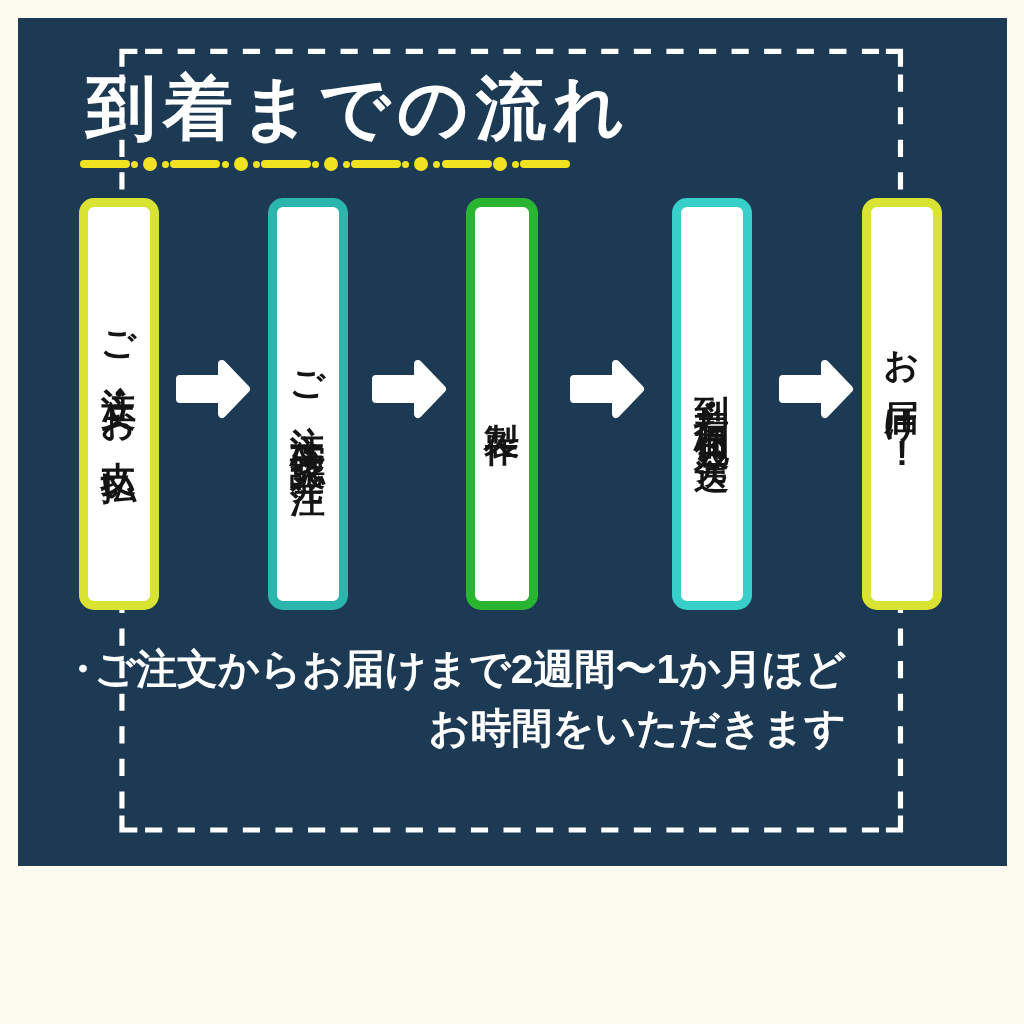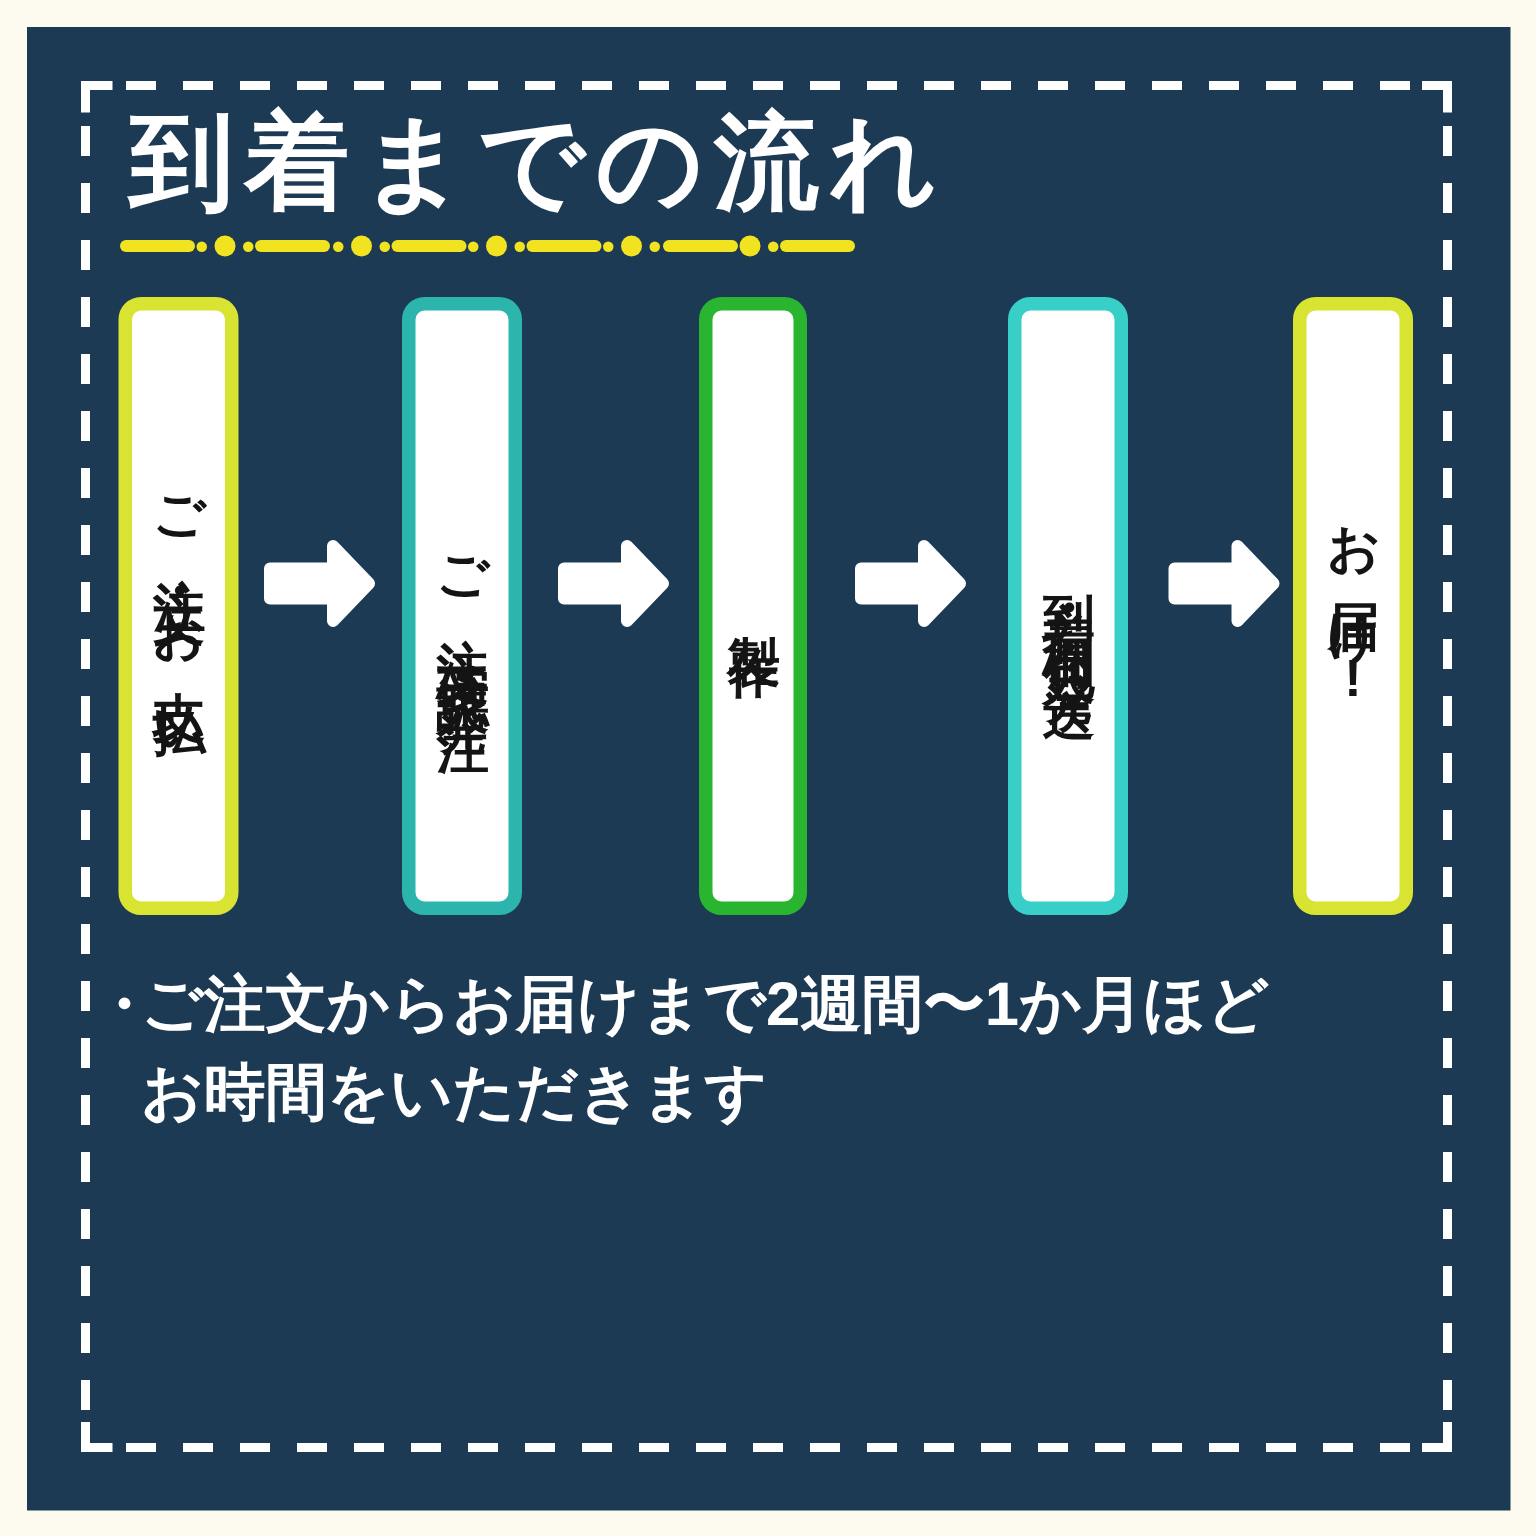--- a/index.html
+++ b/index.html
@@ -10,21 +10,21 @@
   }
   *{box-sizing:border-box;}
   html,body{margin:0;padding:0;}
   body{
     width:1024px;height:1024px;
     background:var(--cream);
     font-family:"Liberation Sans",sans-serif;
   }
   .canvas{
     position:absolute;left:18px;top:18px;
-    width:989px;height:989px;
+    width:989px;height:848px;
     background:var(--navy);
     overflow:hidden;
   }
   
   .dashed-frame{position:absolute;left:0;top:0;width:100%;height:100%;}
 
   .title{
     position:absolute;left:68px;top:44px;margin:0;
     font-size:70px;font-weight:bold;color:#ffffff;
     letter-spacing:7px;white-space:nowrap;
@@ -60,21 +60,21 @@
   .a3{left:548px;}
   .a4{left:757px;}
   .arrow svg{display:block;width:100%;height:100%;}
 
   .notes{
     position:absolute;left:44px;top:622px;
     color:#ffffff;font-size:41px;font-weight:bold;
   }
   .note-line{line-height:59px;white-space:nowrap;}
   .marker{display:inline-block;width:32px;}
-  .cont{padding-left:32px;}
+  .cont{padding-left:32px;text-align:right;}
 </style>
 </head>
 <body>
 
 <div class="canvas">
 
   <svg class="dashed-frame" viewBox="0 0 989 989" xmlns="http://www.w3.org/2000/svg">
 
     <line x1="66" y1="39" x2="923" y2="39" stroke="#ffffff" stroke-width="6" stroke-dasharray="20 18"></line>
     <line x1="66" y1="947" x2="923" y2="947" stroke="#ffffff" stroke-width="6" stroke-dasharray="20 18"></line>

